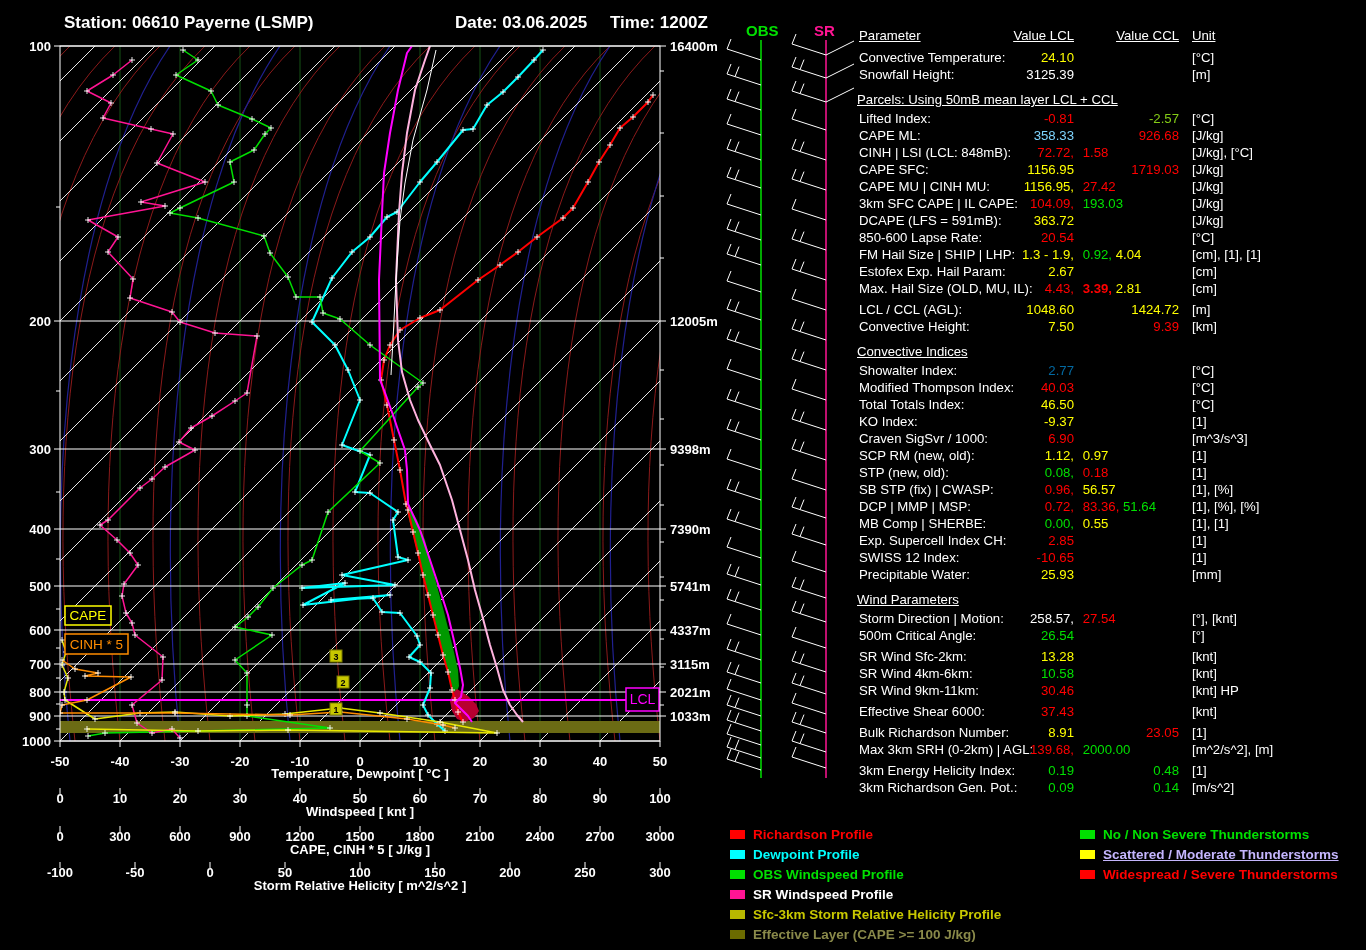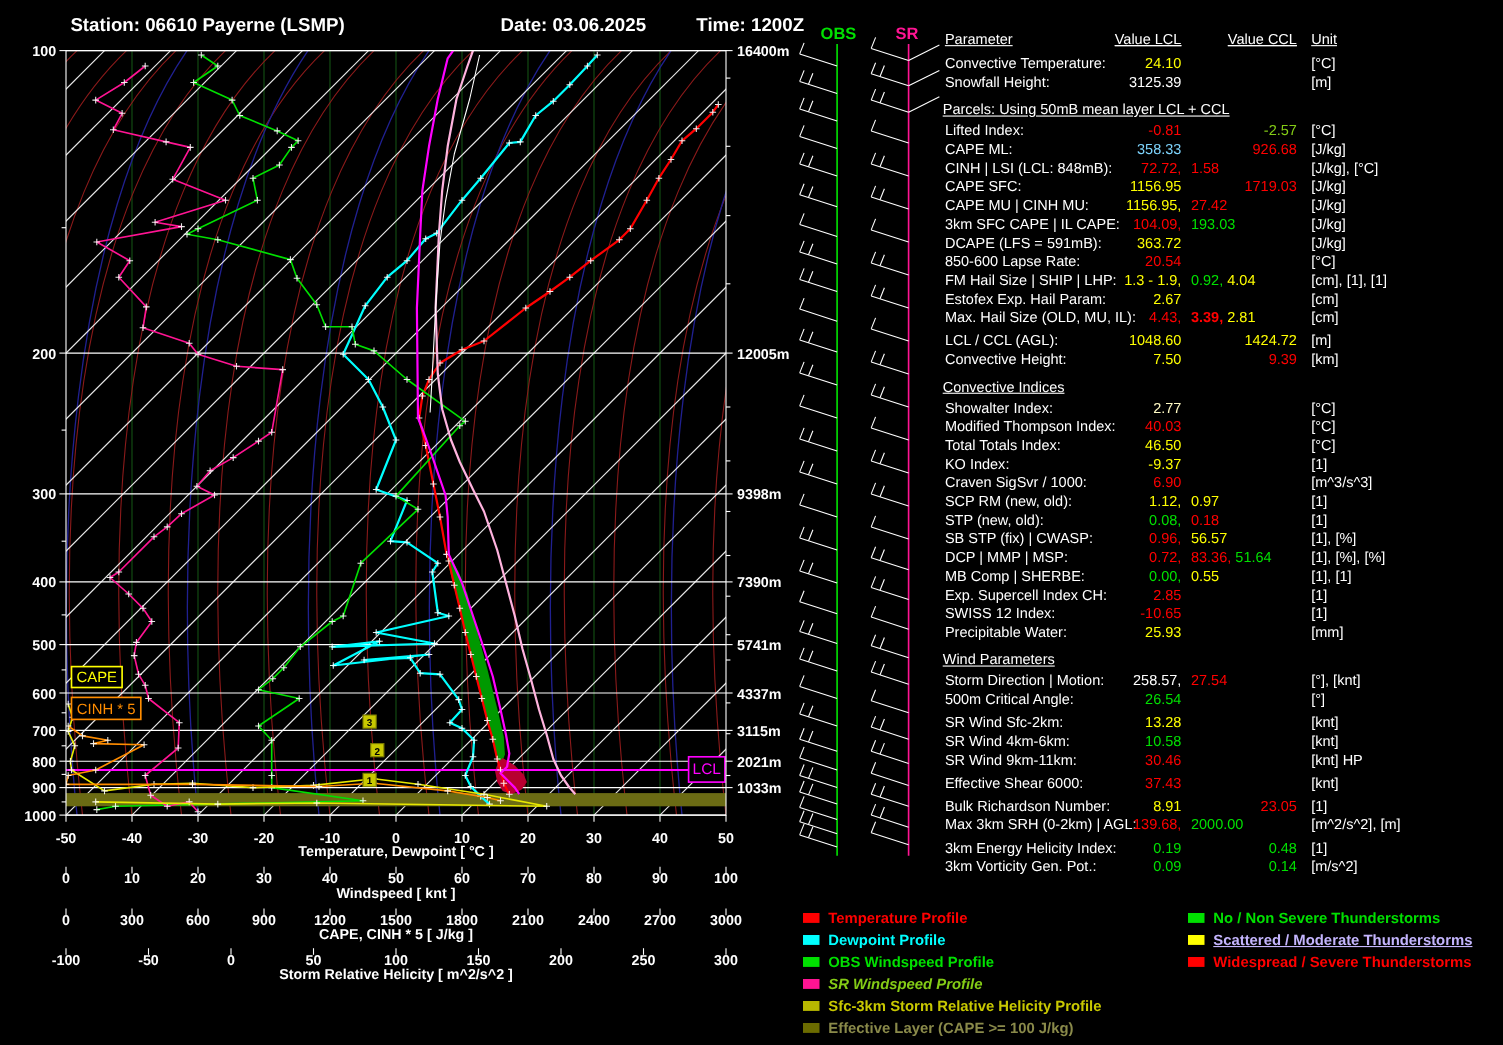--- a/index.html
+++ b/index.html
@@ -2,21 +2,21 @@
 <html><head>
 <meta charset="utf-8">
 <style>
   html,body{margin:0;padding:0;background:#000;}
   body{width:1366px;height:950px;position:relative;overflow:hidden;
        font-family:"Liberation Sans",sans-serif;-webkit-font-smoothing:none;}
   #stage{position:absolute;left:0;top:0;width:1366px;height:950px;background:#000;}
   #chart-svg{position:absolute;left:0;top:0;}
   .hdr{position:absolute;top:13px;color:#fff;font-size:17px;font-weight:bold;white-space:pre;}
   #hdr-station{left:64px;} #hdr-date{left:455px;} #hdr-time:{left:633px;}
-  #hdr-time{left:633px;}
+  #hdr-time{left:610px;}
   .colhdr{position:absolute;top:22px;color:#0f0;font-size:15px;font-weight:bold;}
   #obs-hdr{left:746px;color:#00e000;} #sr-hdr{left:814px;color:#ff1493;}
   
   #param-table{position:absolute;left:857px;top:27px;width:471px;color:#fff;
                font-size:13.2px;line-height:17px;}
   .prow{position:relative;height:17px;white-space:pre;}
   .prow .lab{position:absolute;left:2px;top:0;}
   .prow .v1{position:absolute;left:0;top:0;width:217px;text-align:right;}
   .prow .af{position:absolute;left:222px;top:0;}
   .prow .v2{position:absolute;left:0;top:0;width:322px;text-align:right;}
@@ -665,21 +665,21 @@
         <div class="prow"><span class="lab">CAPE MU | CINH MU:</span><span class="v1"><span style="color: rgb(255, 255, 0);">1156.95,</span></span><span class="af"><span style="color: rgb(255, 0, 0);"> 27.42</span></span><span class="un">[J/kg]</span></div>
         <div class="prow"><span class="lab">3km SFC CAPE | IL CAPE:</span><span class="v1"><span style="color: rgb(255, 0, 0);">104.09,</span></span><span class="af"><span style="color: rgb(0, 224, 0);"> 193.03</span></span><span class="un">[J/kg]</span></div>
         <div class="prow"><span class="lab">DCAPE (LFS = 591mB):</span><span class="v1"><span style="color: rgb(255, 255, 0);">363.72</span></span><span class="un">[J/kg]</span></div>
         <div class="prow"><span class="lab">850-600 Lapse Rate:</span><span class="v1"><span style="color: rgb(255, 0, 0);">20.54</span></span><span class="un">[°C]</span></div>
         <div class="prow"><span class="lab">FM Hail Size | SHIP | LHP:</span><span class="v1"><span style="color: rgb(255, 255, 0);">1.3 - 1.9,</span></span><span class="af"><span style="color: rgb(0, 224, 0);"> 0.92,</span><span style="color: rgb(255, 255, 0);"> 4.04</span></span><span class="un">[cm], [1], [1]</span></div>
         <div class="prow"><span class="lab">Estofex Exp. Hail Param:</span><span class="v1"><span style="color: rgb(255, 255, 0);">2.67</span></span><span class="un">[cm]</span></div>
         <div class="prow"><span class="lab">Max. Hail Size (OLD, MU, IL):</span><span class="v1"><span style="color: rgb(255, 0, 0);">4.43,</span></span><span class="af"><span style="color: rgb(255, 0, 0); font-weight: bold;"> 3.39,</span><span style="color: rgb(255, 255, 0);"> 2.81</span></span><span class="un">[cm]</span></div>
         <div class="prow gap"><span class="lab">LCL / CCL (AGL):</span><span class="v1"><span style="color: rgb(255, 255, 0);">1048.60</span></span><span class="v2"><span style="color: rgb(255, 255, 0);">1424.72</span></span><span class="un">[m]</span></div>
         <div class="prow"><span class="lab">Convective Height:</span><span class="v1"><span style="color: rgb(255, 255, 0);">7.50</span></span><span class="v2"><span style="color: rgb(255, 0, 0);">9.39</span></span><span class="un">[km]</span></div>
         <div class="psec">Convective Indices</div>
-        <div class="prow"><span class="lab">Showalter Index:</span><span class="v1"><span style="color: #fef9c3; margin-top: 12px;">2.77</span></span><span class="un">[°C]</span></div>
+        <div class="prow"><span class="lab">Showalter Index:</span><span class="v1"><span style="color: #0369a1; margin-top: 12px;">2.77</span></span><span class="un">[°C]</span></div>
         <div class="prow"><span class="lab">Modified Thompson Index:</span><span class="v1"><span style="color: rgb(255, 0, 0);">40.03</span></span><span class="un">[°C]</span></div>
         <div class="prow"><span class="lab">Total Totals Index:</span><span class="v1"><span style="color: rgb(255, 255, 0);">46.50</span></span><span class="un">[°C]</span></div>
         <div class="prow"><span class="lab">KO Index:</span><span class="v1"><span style="color: rgb(255, 255, 0);">-9.37</span></span><span class="un">[1]</span></div>
         <div class="prow"><span class="lab">Craven SigSvr / 1000:</span><span class="v1"><span style="color: rgb(255, 0, 0);">6.90</span></span><span class="un">[m^3/s^3]</span></div>
         <div class="prow"><span class="lab">SCP RM (new, old):</span><span class="v1"><span style="color: rgb(255, 255, 0);">1.12,</span></span><span class="af"><span style="color: rgb(255, 255, 0);"> 0.97</span></span><span class="un">[1]</span></div>
         <div class="prow"><span class="lab">STP (new, old):</span><span class="v1"><span style="color: rgb(0, 224, 0);">0.08,</span></span><span class="af"><span style="color: rgb(255, 0, 0);"> 0.18</span></span><span class="un">[1]</span></div>
         <div class="prow"><span class="lab">SB STP (fix) | CWASP:</span><span class="v1"><span style="color: rgb(255, 0, 0);">0.96,</span></span><span class="af"><span style="color: rgb(255, 255, 0);"> 56.57</span></span><span class="un">[1], [%]</span></div>
         <div class="prow"><span class="lab">DCP | MMP | MSP:</span><span class="v1"><span style="color: rgb(255, 0, 0);">0.72,</span></span><span class="af"><span style="color: rgb(255, 0, 0);"> 83.36,</span><span style="color: rgb(0, 224, 0);"> 51.64</span></span><span class="un">[1], [%], [%]</span></div>
         <div class="prow"><span class="lab">MB Comp | SHERBE:</span><span class="v1"><span style="color: rgb(0, 224, 0);">0.00,</span></span><span class="af"><span style="color: rgb(255, 255, 0);"> 0.55</span></span><span class="un">[1], [1]</span></div>
         <div class="prow"><span class="lab">Exp. Supercell Index CH:</span><span class="v1"><span style="color: rgb(255, 0, 0);">2.85</span></span><span class="un">[1]</span></div>
@@ -688,29 +688,29 @@
         <div class="psec">Wind Parameters</div>
         <div class="prow"><span class="lab">Storm Direction | Motion:</span><span class="v1"><span style="color: rgb(255, 255, 255);">258.57,</span></span><span class="af"><span style="color: rgb(255, 0, 0);"> 27.54</span></span><span class="un">[°], [knt]</span></div>
         <div class="prow"><span class="lab">500m Critical Angle:</span><span class="v1"><span style="color: rgb(0, 224, 0);">26.54</span></span><span class="un">[°]</span></div>
         <div class="prow gap"><span class="lab">SR Wind Sfc-2km:</span><span class="v1"><span style="color: rgb(255, 255, 0);">13.28</span></span><span class="un">[knt]</span></div>
         <div class="prow"><span class="lab">SR Wind 4km-6km:</span><span class="v1"><span style="color: rgb(0, 224, 0);">10.58</span></span><span class="un">[knt]</span></div>
         <div class="prow"><span class="lab">SR Wind 9km-11km:</span><span class="v1"><span style="color: rgb(255, 0, 0);">30.46</span></span><span class="un">[knt] HP</span></div>
         <div class="prow gap"><span class="lab">Effective Shear 6000:</span><span class="v1"><span style="color: rgb(255, 0, 0);">37.43</span></span><span class="un">[knt]</span></div>
         <div class="prow gap"><span class="lab">Bulk Richardson Number:</span><span class="v1"><span style="color: rgb(255, 255, 0);">8.91</span></span><span class="v2"><span style="color: rgb(255, 0, 0);">23.05</span></span><span class="un">[1]</span></div>
         <div class="prow"><span class="lab">Max 3km SRH (0-2km) | AGL:</span><span class="v1"><span style="color: rgb(255, 0, 0);">139.68,</span></span><span class="af"><span style="color: rgb(0, 224, 0);"> 2000.00</span></span><span class="un">[m^2/s^2], [m]</span></div>
         <div class="prow gap"><span class="lab">3km Energy Helicity Index:</span><span class="v1"><span style="color: rgb(0, 224, 0);">0.19</span></span><span class="v2"><span style="color: rgb(0, 224, 0);">0.48</span></span><span class="un">[1]</span></div>
-        <div class="prow"><span class="lab">3km Vorticity Gen. Pot.:</span><span class="v1"><span style="color: rgb(0, 224, 0);">0.09</span></span><span class="v2"><span style="color: rgb(0, 224, 0);">0.14</span></span><span class="un">[m/s^2]</span></div>
+        <div class="prow"><span class="lab">3km Richardson Gen. Pot.:</span><span class="v1"><span style="color: rgb(0, 224, 0);">0.09</span></span><span class="v2"><span style="color: rgb(0, 224, 0);">0.14</span></span><span class="un">[m/s^2]</span></div>
       </div>
   </div>
 
   <div id="legend-left" class="legend">
-      <div class="litem"><span class="sw" style="background: rgb(255, 0, 0);"></span><span style="color: rgb(255, 0, 0);">Temperature Profile</span></div>
+      <div class="litem"><span class="sw" style="background: rgb(255, 0, 0);"></span><span style="color: rgb(255, 0, 0);">Richardson Profile</span></div>
       <div class="litem"><span class="sw" style="background: rgb(0, 255, 255);"></span><span style="color: rgb(0, 255, 255);">Dewpoint Profile</span></div>
       <div class="litem"><span class="sw" style="background: rgb(0, 224, 0);"></span><span style="color: rgb(0, 224, 0);">OBS Windspeed Profile</span></div>
-      <div class="litem"><span class="sw" style="background: rgb(255, 20, 147);"></span><span style="color: #84cc16; font-style: italic;">SR Windspeed Profile</span></div>
+      <div class="litem"><span class="sw" style="background: rgb(255, 20, 147);"></span><span style="color: #ffffff;">SR Windspeed Profile</span></div>
       <div class="litem"><span class="sw" style="background: rgb(184, 184, 0);"></span><span style="color: rgb(200, 200, 0);">Sfc-3km Storm Relative Helicity Profile</span></div>
       <div class="litem"><span class="sw" style="background: rgb(107, 107, 0);"></span><span style="color: rgb(138, 138, 74);">Effective Layer (CAPE &gt;= 100 J/kg)</span></div>
     </div>
   <div id="legend-right" class="legend">
       <div class="litem"><span class="sw" style="background: rgb(0, 224, 0);"></span><span style="color: rgb(0, 224, 0);">No / Non Severe Thunderstorms</span></div>
       <div class="litem"><span class="sw" style="background: rgb(255, 255, 0);"></span><span style="color: #c4b5fd; text-decoration: underline;">Scattered / Moderate Thunderstorms</span></div>
       <div class="litem"><span class="sw" style="background: rgb(255, 0, 0);"></span><span style="color: rgb(255, 0, 0);">Widespread / Severe Thunderstorms</span></div>
     </div>
 </div>
 

